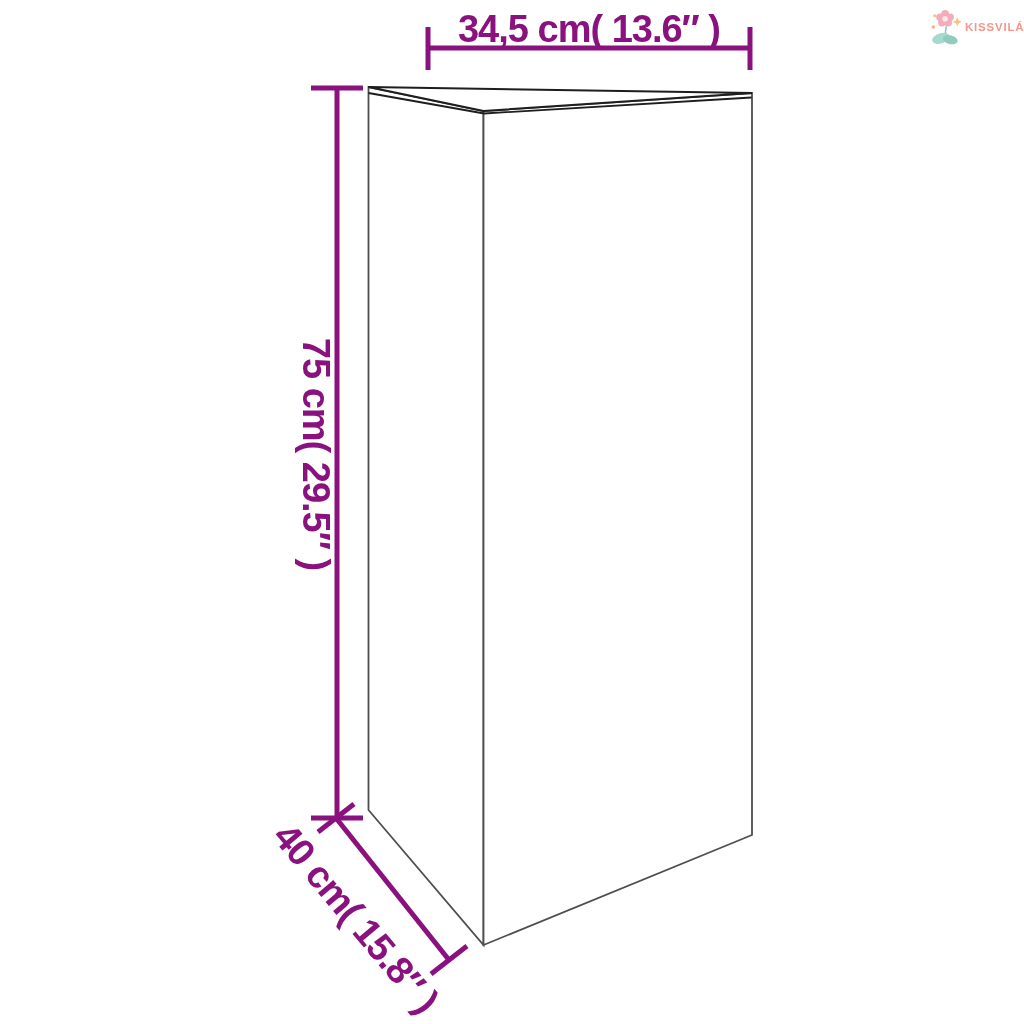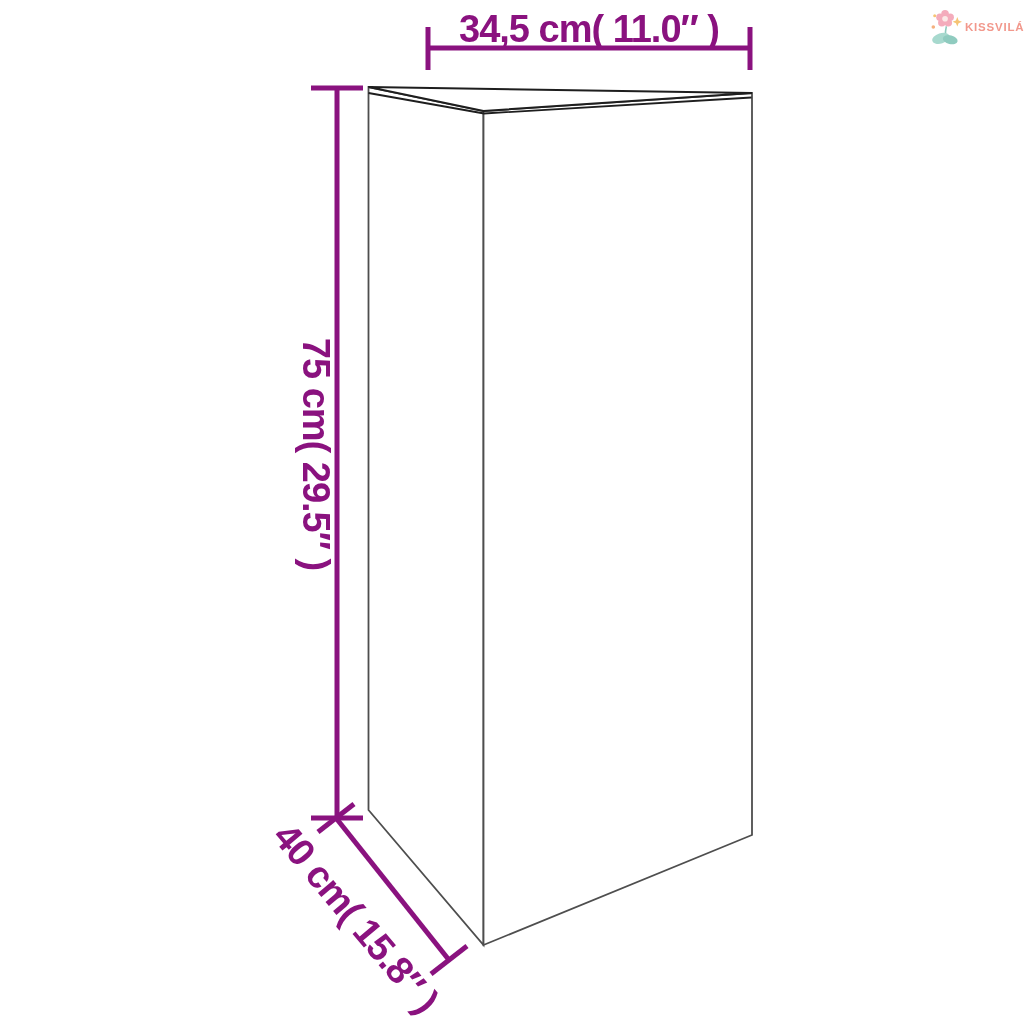--- a/index.html
+++ b/index.html
@@ -71,21 +71,21 @@
       <path class="dimline" d="M311 818 H363"></path>
     </g>
 
     <g>
       <path class="dimline" d="M336 818 L449 960"></path>
       <path class="dimline" d="M318 832 L354 804"></path>
       <path class="dimline" d="M431 974 L467 946"></path>
     </g>
   </svg>
 
-  <div class="dim-label dim-width">34,5 cm( 11.0″ )</div>
+  <div class="dim-label dim-width">34,5 cm( 13.6″ )</div>
   <div class="dim-label dim-height">75 cm( 29.5″ )</div>
   <div class="dim-label dim-depth">40 cm( 15.8″ )</div>
 
   <div class="logo">
     <svg class="logo-icon" viewBox="0 0 34 40" aria-hidden="true">
       <circle class="sparkle" cx="5" cy="8" r="1.6"></circle>
       <circle class="dot" cx="3.5" cy="20" r="1.9"></circle>
       <path class="leaf-dark" d="M16.6 19 q-1.4 6 -1.2 11 l1.8 0.4 q-0.2 -6 1 -11 Z"></path>
       <ellipse class="leaf" cx="11.5" cy="32" rx="9.5" ry="5.4" transform="rotate(-18 11.5 32)"></ellipse>
       <ellipse class="leaf-dark" cx="21.5" cy="33.5" rx="8" ry="4.6" transform="rotate(14 21.5 33.5)"></ellipse>

